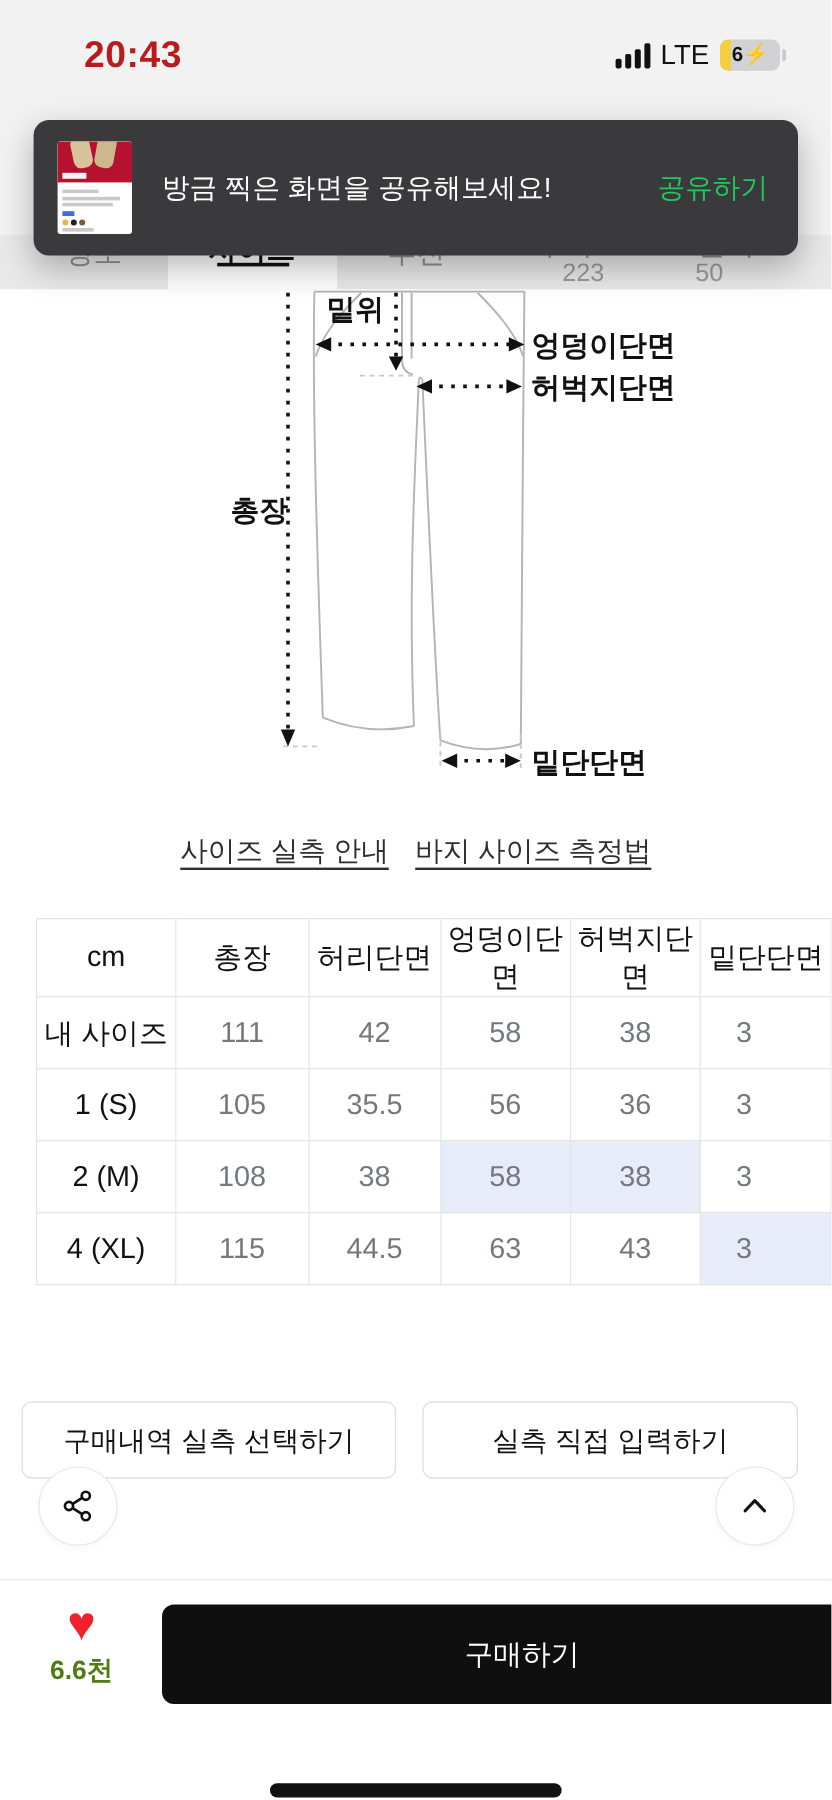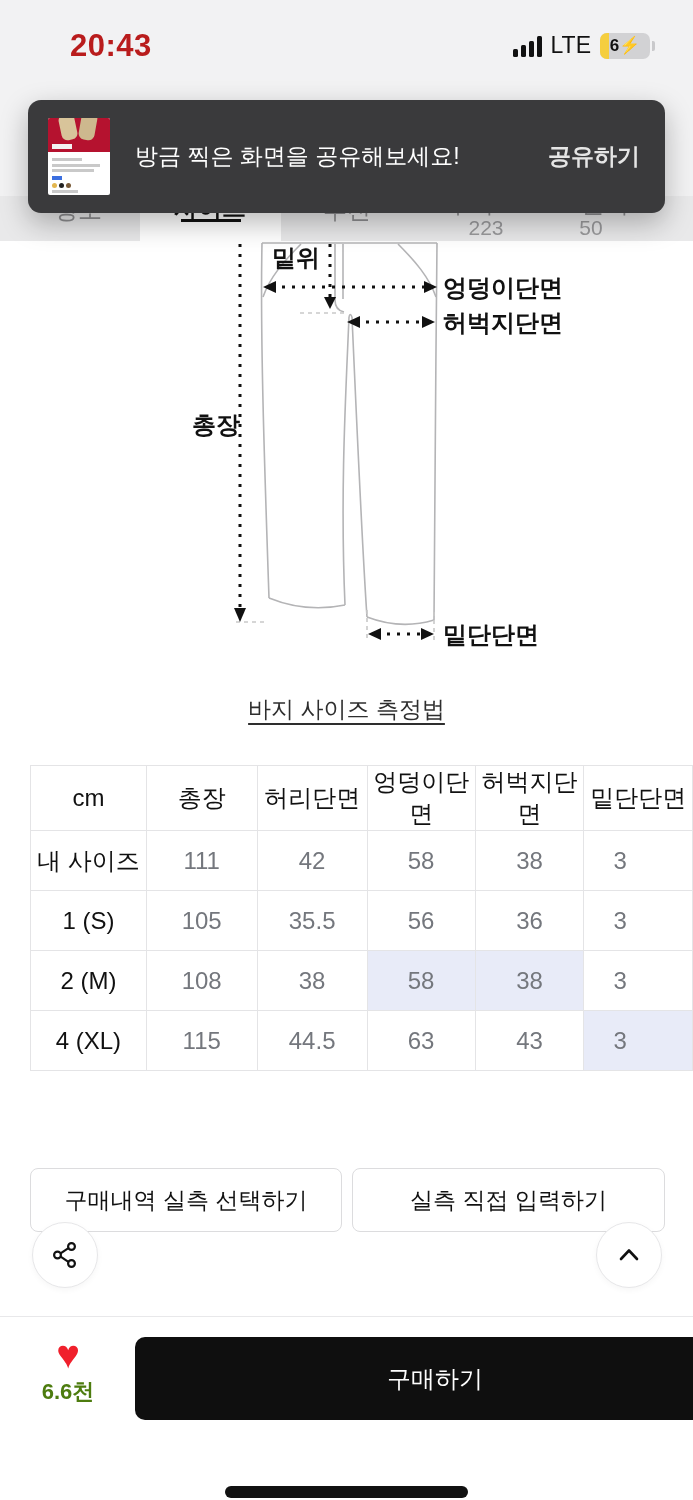--- a/index.html
+++ b/index.html
@@ -35,21 +35,21 @@
            display:flex; align-items:center; }
   .thumb { position:relative; width:62px; height:77px; margin-left:20px; background:#fff; border-radius:2px; overflow:hidden; flex:none; }
   .thumb .t-img { position:absolute; left:0; top:0; right:0; height:34px; background:#b5122f; }
   .thumb .t-shoe1 { position:absolute; left:12px; top:-4px; width:16px; height:26px; background:#d8c49a; border-radius:6px; transform:rotate(-12deg); }
   .thumb .t-shoe2 { position:absolute; left:32px; top:-6px; width:16px; height:28px; background:#cdb88e; border-radius:6px; transform:rotate(10deg); }
   .thumb .t-price { position:absolute; left:4px; top:26px; width:20px; height:5px; background:#f2f2f2; }
   .thumb .t-line { position:absolute; left:4px; height:3px; background:#c9c9c9; }
   .thumb .t-chip { position:absolute; left:4px; top:58px; width:10px; height:4px; background:#3b6fe0; }
   .thumb .t-dot { position:absolute; top:65px; width:5px; height:5px; border-radius:50%; }
   .toast-msg { color:#fff; font-size:23px; font-weight:500; margin-left:25px; flex:1; white-space:nowrap; }
-  .toast-action { color:#e5e5e5; font-size:23px; font-weight:700; margin-right:25px; white-space:nowrap; }
+  .toast-action { color:#22c55e; font-size:23px; font-weight:400; margin-right:25px; white-space:nowrap; }
 
   
   .diagram { position:absolute; left:0; top:238px; width:693px; height:432px; }
   .dlabel { font-weight:700; font-size:24px; fill:#111; }
 
   
   .links { position:absolute; left:0; top:694px; width:693px; display:flex; justify-content:center; gap:22px; }
   .links a { font-size:23px; color:#2e2e2e; text-decoration:underline; text-underline-offset:6px; text-decoration-thickness:1.5px; }
 
   
@@ -58,21 +58,21 @@
   .size-table th { font-size:24px; color:#111; }
   .size-table td.rowlabel { font-size:24px; color:#111; }
   .size-table td.val { font-size:24px; color:#74777d; }
   .size-table td.hl { background:#e8ebf8; }
   .size-table .cut { text-align:left; padding-left:29px; }
 
   
   .act-btn { position:absolute; top:1168px; height:64px; background:#fff; border:1px solid #dcdcde; border-radius:8px;
              font-size:23px; color:#111; display:flex; align-items:center; justify-content:center;
              font-family:"Liberation Sans", sans-serif; }
-  .act-left { left:30px; width:312px; }
+  .act-left { left:18px; width:312px; }
   .act-right { left:352px; width:313px; }
 
   
   .fab { position:absolute; top:1222px; width:66px; height:66px; border-radius:50%; background:#fff;
          border:1px solid #e7e7e9; box-shadow:0 2px 6px rgba(0,0,0,.04);
          display:flex; align-items:center; justify-content:center; }
   .fab-share { left:32px; }
   .fab-top { left:596px; }
 
   
@@ -182,20 +182,21 @@
     </g>
 
     <text class="dlabel" x="272" y="266">밑위</text>
     <text class="dlabel" x="443" y="296">엉덩이단면</text>
     <text class="dlabel" x="443" y="331">허벅지단면</text>
     <text class="dlabel" x="192" y="433">총장</text>
     <text class="dlabel" x="443" y="643">밑단단면</text>
   </svg>
 
   <div class="links">
+    <a href="#">사이즈 실측 안내</a>
     <a href="#">바지 사이즈 측정법</a>
   </div>
 
   <table class="size-table">
     <colgroup>
       <col style="width:128px">
         <col style="width:123px">
         <col style="width:121px">
       <col style="width:122px">
         <col style="width:123px">

